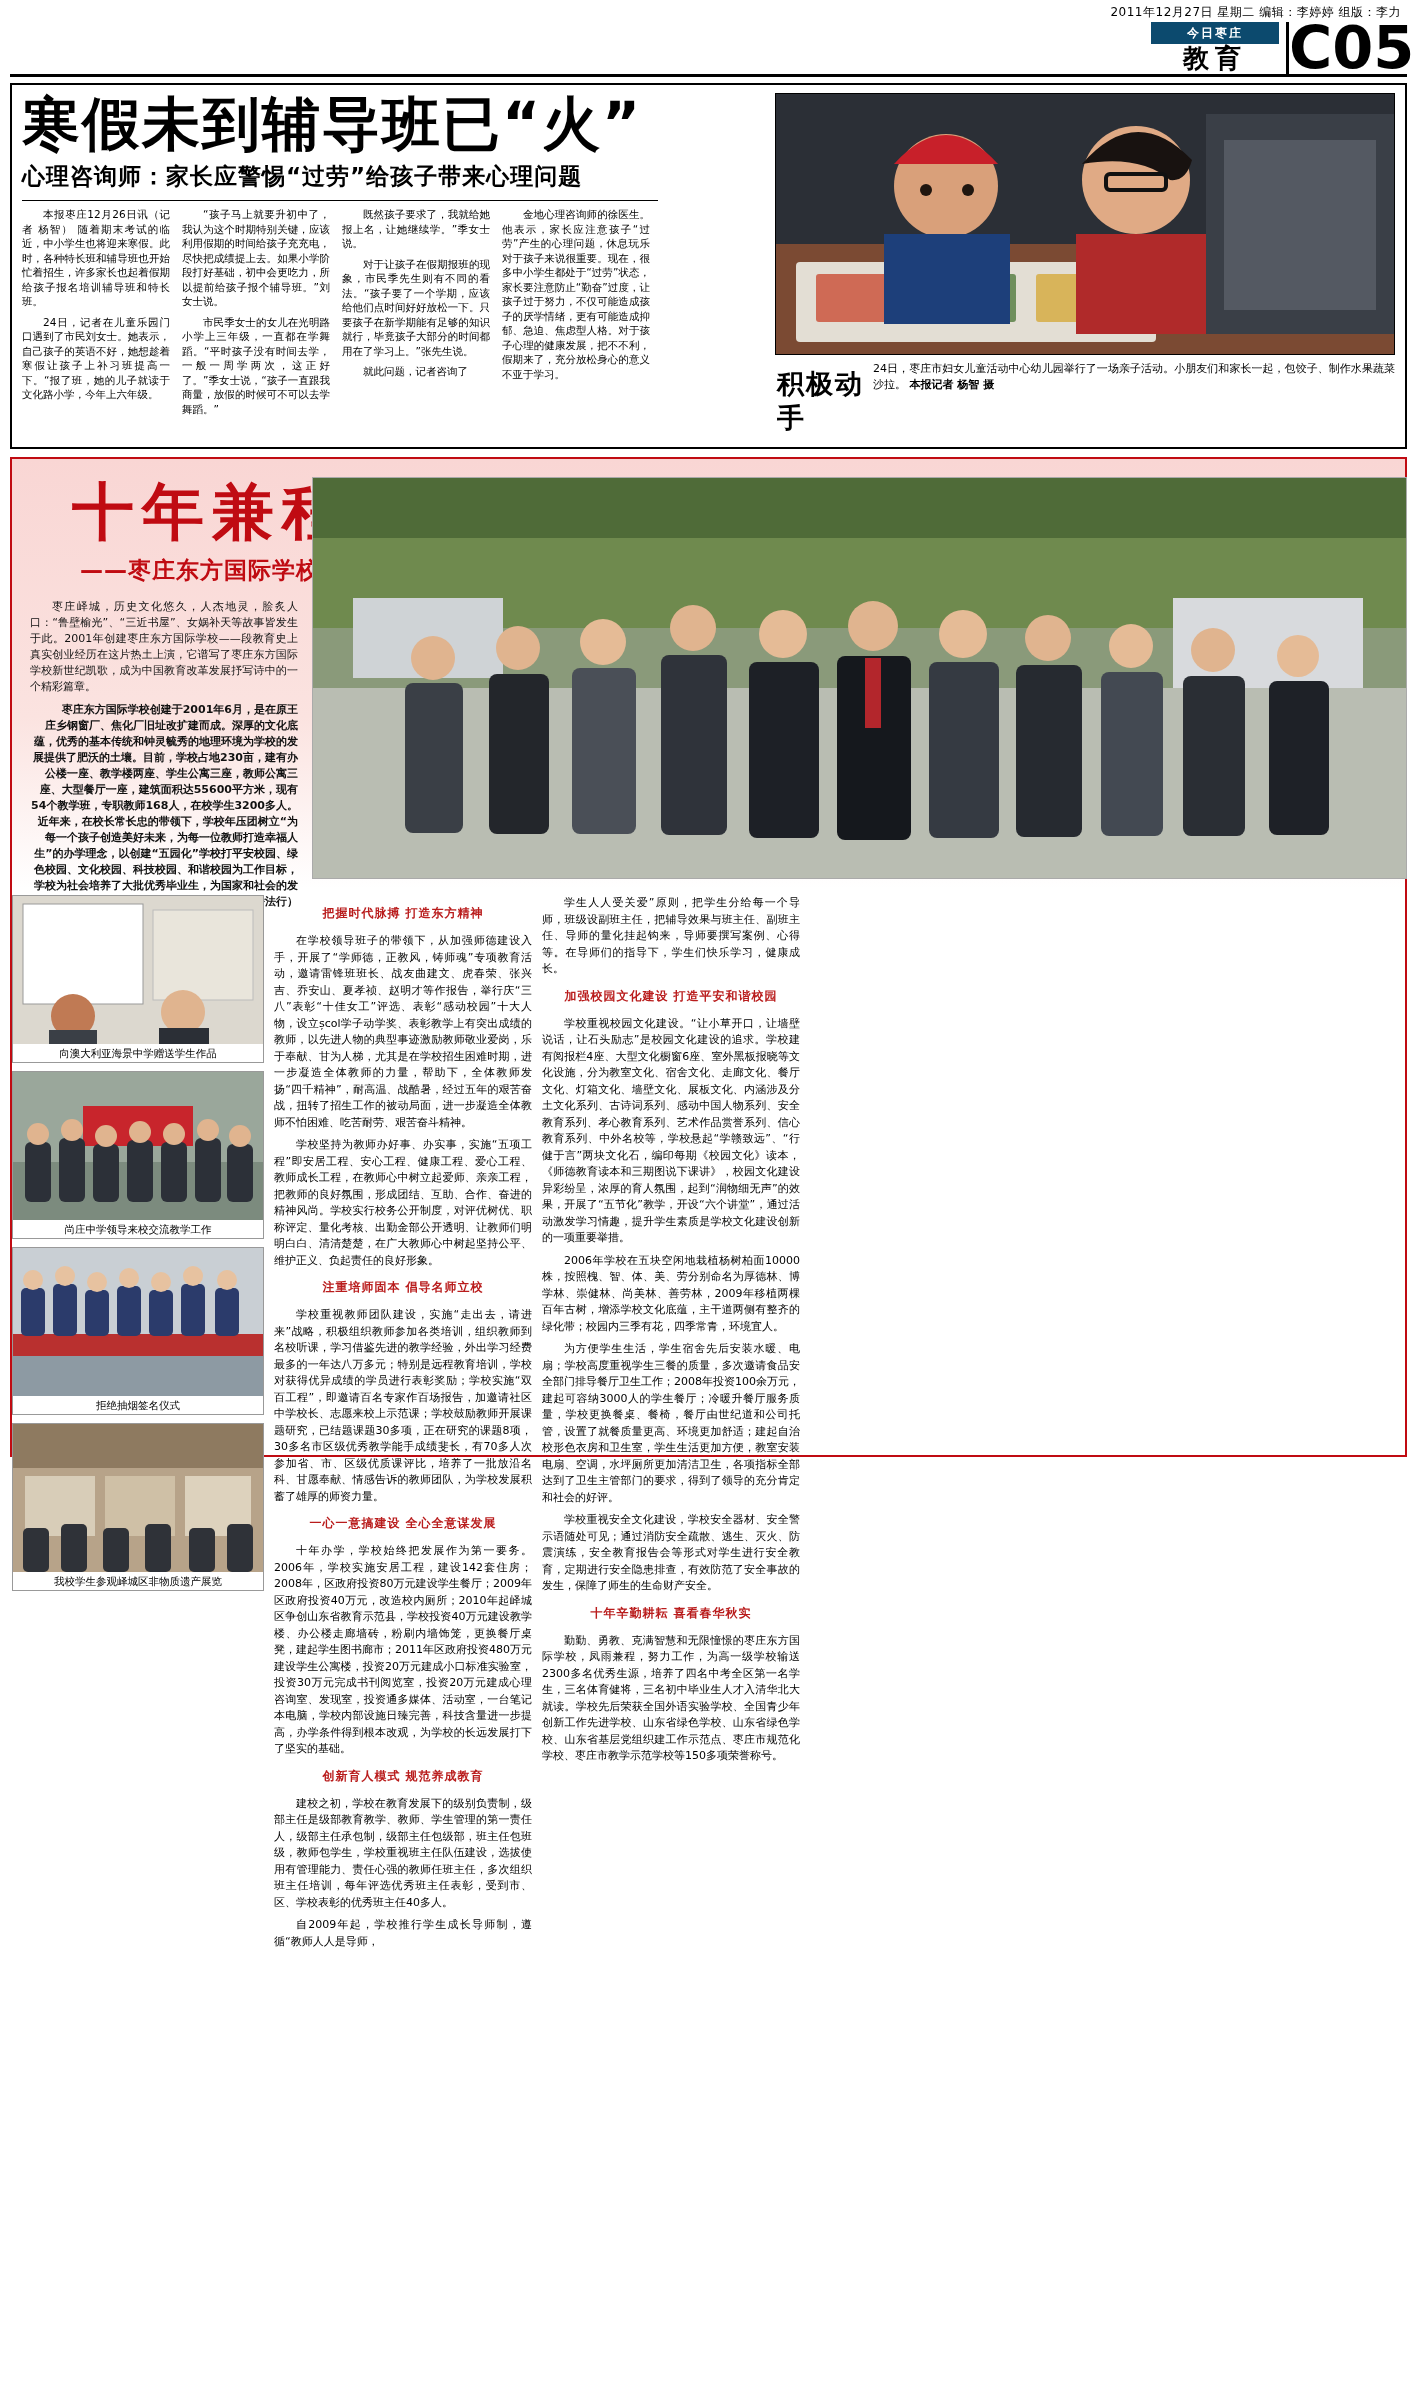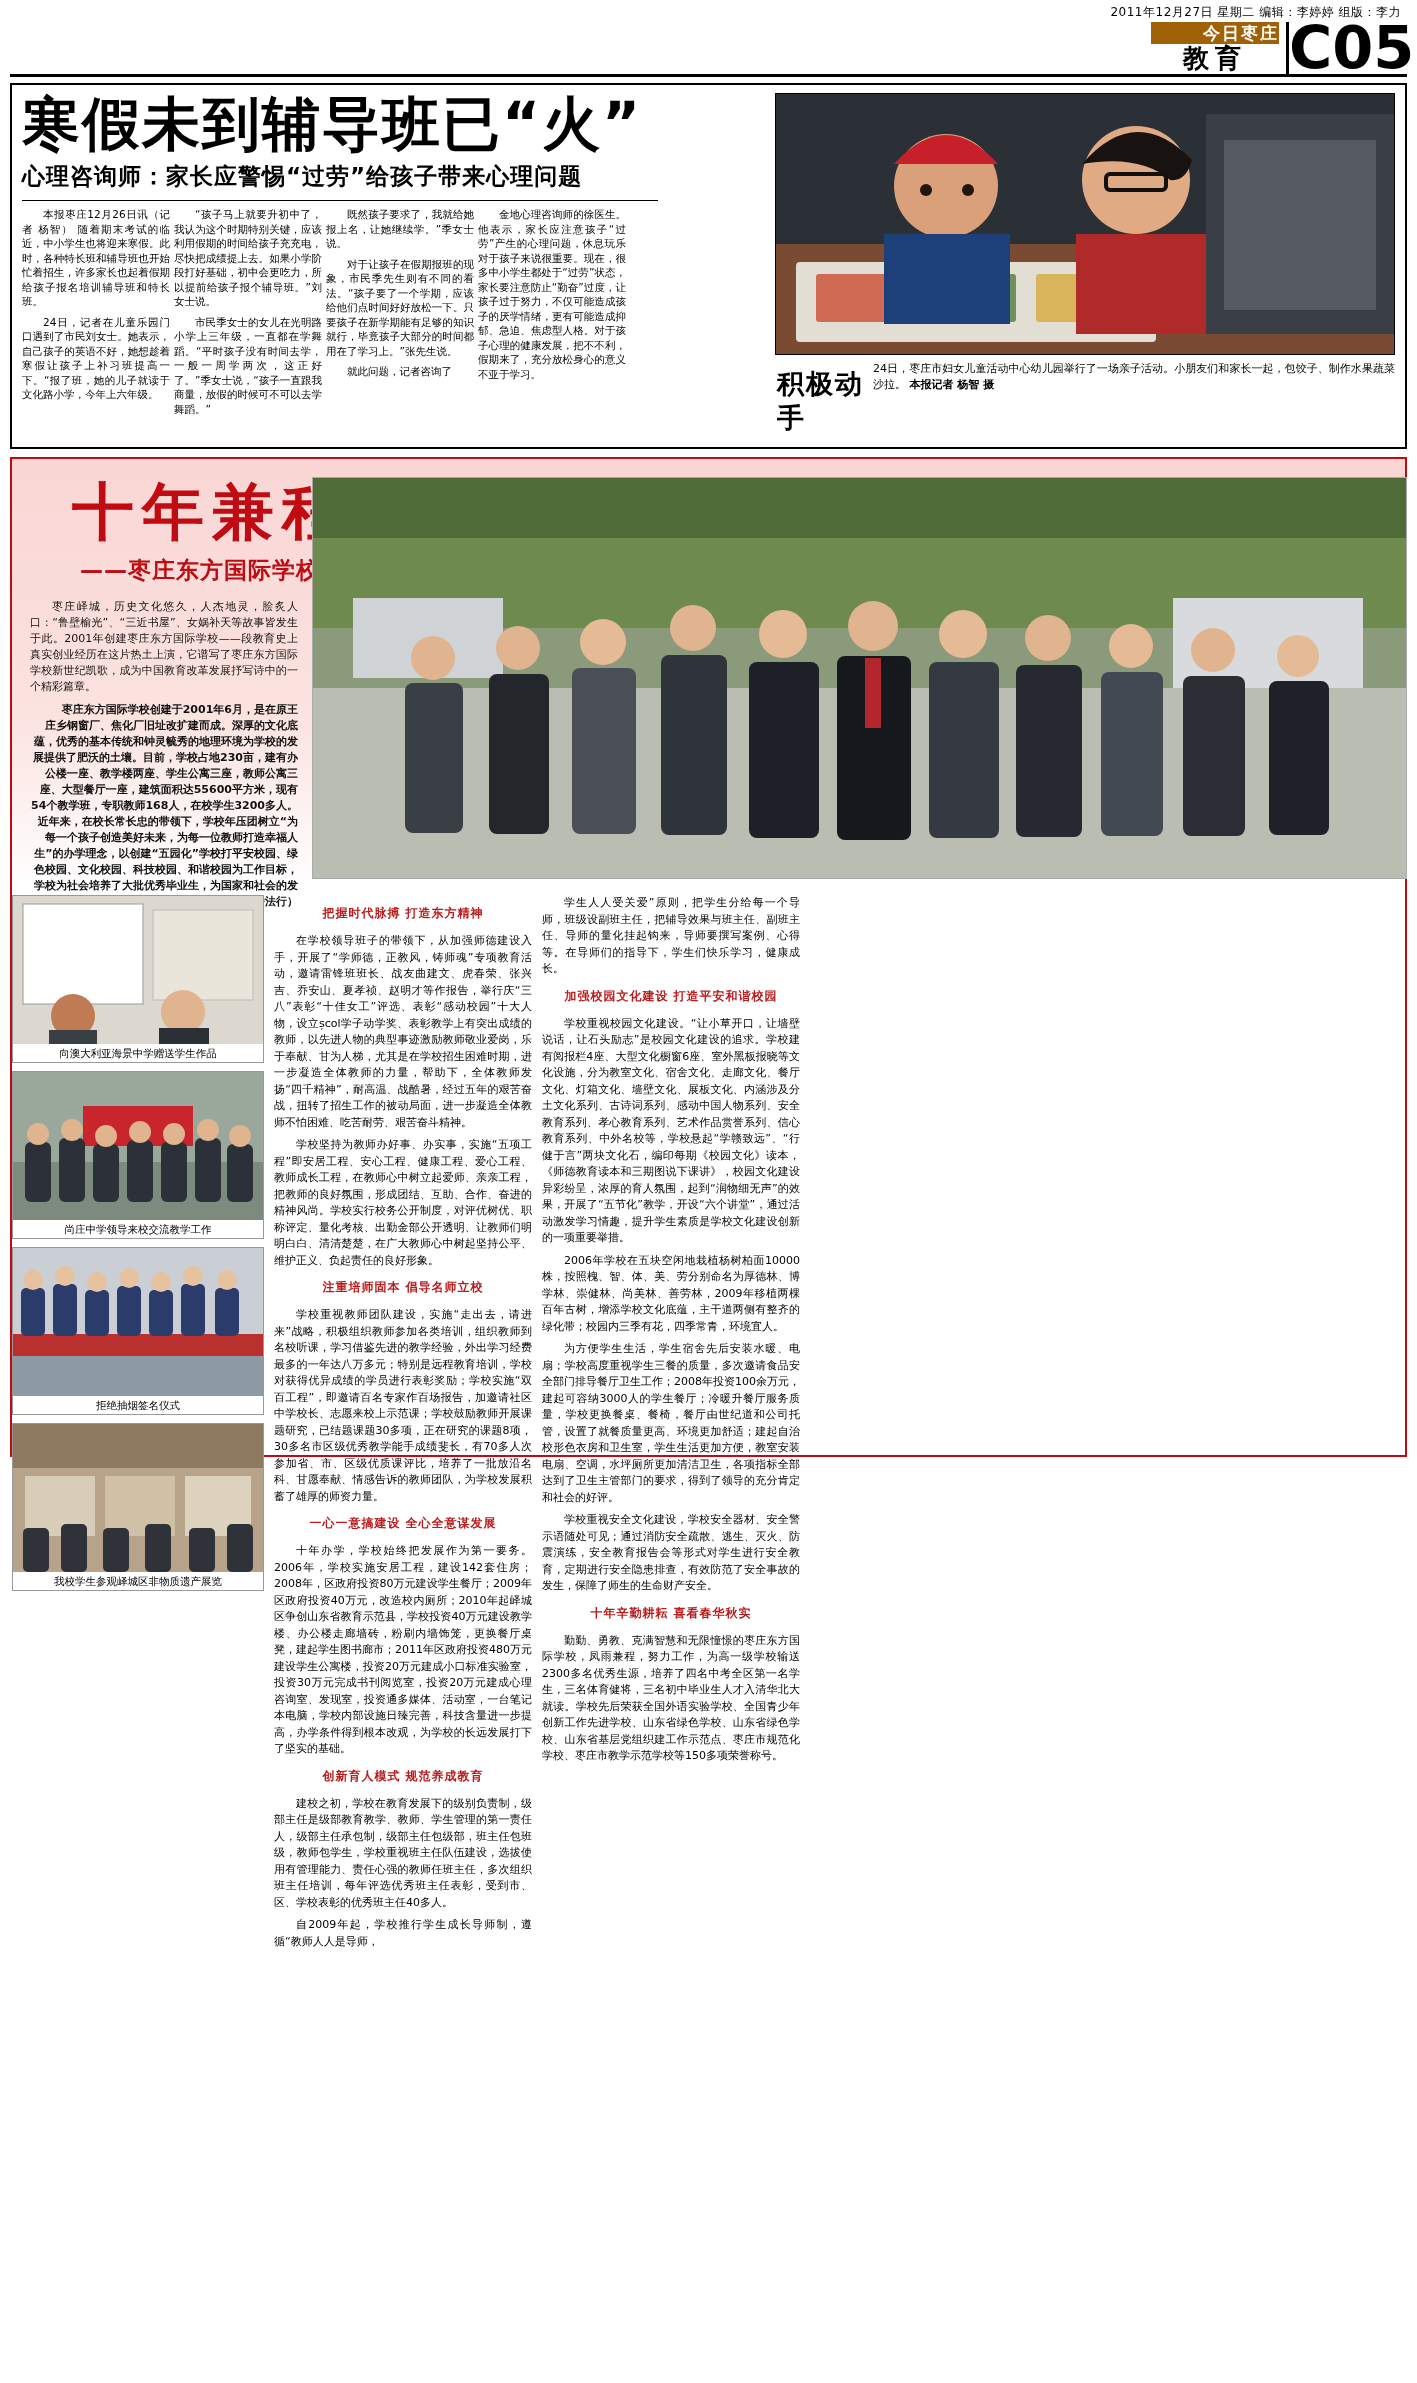--- a/index.html
+++ b/index.html
@@ -2,30 +2,30 @@
 <html><head>
 <meta charset="utf-8">
 <style>
   html,body{margin:0;padding:0;background:#fff;}
   body{width:1417px;height:2383px;font-family:"DejaVu Sans","Liberation Sans",sans-serif;color:#000;position:relative;}
   .page{position:relative;width:1417px;height:2383px;box-sizing:border-box;padding:0 10px;}
 
   
   .masthead{position:relative;height:74px;border-bottom:3px solid #000;}
   .mast-date{position:absolute;right:6px;top:4px;font-size:12px;letter-spacing:.5px;}
-  .mast-logo{position:absolute;right:128px;top:22px;width:128px;height:22px;background:#a16207;color:#fff;font-size:17px;font-weight:bold;text-align:right;line-height:22px;letter-spacing:2px;}
+  .mast-logo{position:absolute;right:128px;top:22px;width:128px;height:22px;background:#0c4a6e;color:#fff;font-size:12px;font-weight:bold;text-align:center;line-height:22px;letter-spacing:2px;}
   .mast-section{position:absolute;right:128px;top:44px;width:128px;font-size:26px;font-weight:bold;text-align:center;letter-spacing:6px;line-height:28px;}
   .mast-page{position:absolute;right:6px;top:22px;width:112px;height:52px;color:#000;font-size:59px;font-weight:bold;text-align:center;line-height:52px;border-left:3px solid #000;}
 
   
   .topbox{position:relative;margin-top:6px;border:2px solid #000;height:366px;box-sizing:border-box;padding:8px 10px;}
   .headline{font-size:58px;font-weight:bold;letter-spacing:2px;line-height:62px;font-family:"DejaVu Sans","Liberation Sans",sans-serif;}
   .subheadline{font-size:23px;font-weight:bold;margin-top:6px;letter-spacing:1px;}
   .hr-thin{border-top:1px solid #000;margin:8px 0 6px 0;width:636px;}
-  .top-cols{display:flex;gap:4px;width:640px;}
+  .top-cols{display:flex;gap:12px;width:640px;}
   .top-col{width:148px;font-size:10.5px;line-height:14.5px;text-align:justify;}
   .top-col p{margin:0 0 6px 0;text-indent:2em;}
 
   .photo-top{position:absolute;right:10px;top:8px;width:618px;height:260px;overflow:hidden;border:1px solid #000;}
   .photo-cap-wrap{position:absolute;right:10px;top:272px;width:618px;height:84px;display:flex;}
   .cap-title{width:96px;font-size:27px;font-weight:bold;line-height:34px;letter-spacing:2px;padding-top:10px;}
   .cap-text{flex:1;font-size:11px;line-height:16px;text-align:justify;padding-top:4px;}
   .cap-text .by{font-weight:bold;}
 
   

